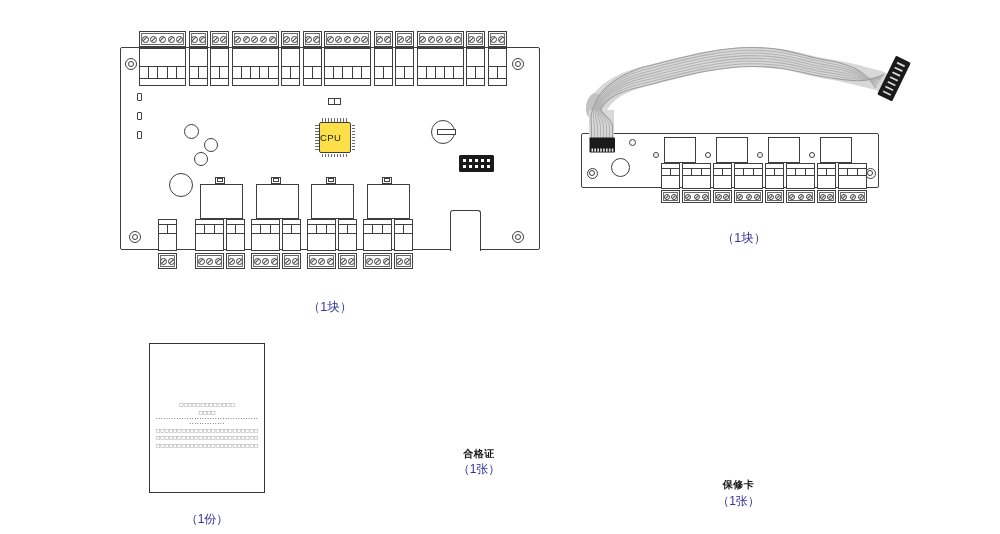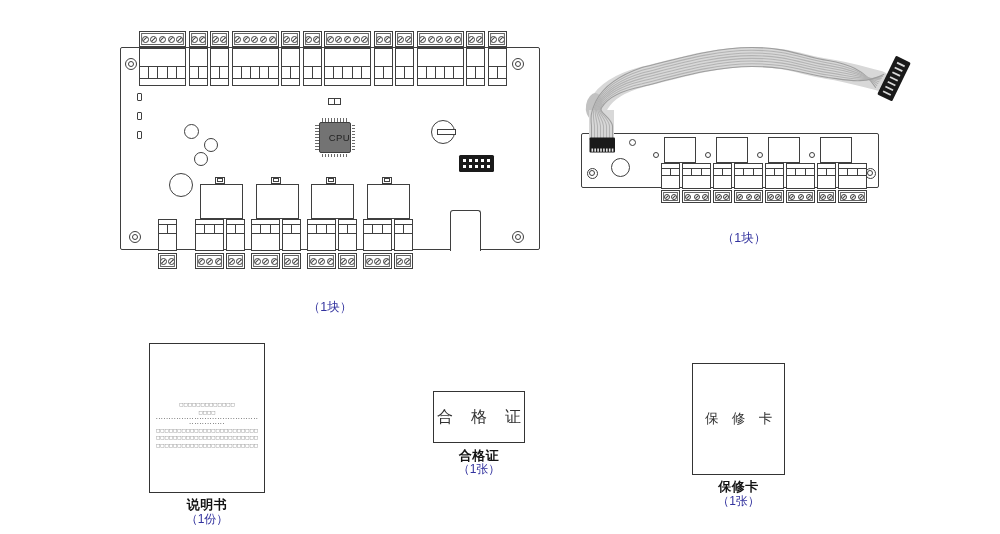--- a/index.html
+++ b/index.html
@@ -30,22 +30,22 @@
   .tband .cell:last-child { border-right:none; }
 
   .relay { position:absolute; background:#fff; border:1.6px solid var(--line); }
   .cap { position:absolute; background:#fff; border:1.2px solid var(--line);
          display:flex; align-items:center; justify-content:center; }
   .cap::after { content:""; width:42%; height:52%; border:1px solid var(--line); }
 
   .led { position:absolute; width:5px; height:8px; border:1.2px solid var(--line); border-radius:1px; background:#fff; }
   .circle { position:absolute; border:1.3px solid var(--line); border-radius:50%; background:#fff; }
 
-  .cpu { position:absolute; border:1.6px solid var(--line); background:#737373; border-radius:2px;
-         display:flex; align-items:center; justify-content:flex-end;
+  .cpu { position:absolute; border:1.6px solid var(--line); background:#fde047; border-radius:2px;
+         display:flex; align-items:center; justify-content:flex-start;
          font-size:9.5px; color:#222; letter-spacing:.4px; }
   .pins-t,.pins-b { position:absolute; left:2px; right:2px; height:3.5px;
          background:repeating-linear-gradient(90deg,#6a6a6a 0 1px,transparent 1px 3px); }
   .pins-t { top:-5px; } .pins-b { bottom:-5px; }
   .pins-l,.pins-r { position:absolute; top:2px; bottom:2px; width:3.5px;
          background:repeating-linear-gradient(0deg,#6a6a6a 0 1px,transparent 1px 3px); }
   .pins-l { left:-5px; } .pins-r { right:-5px; }
 
   .jumper { position:absolute; border:1.2px solid var(--line); background:#fff; display:flex; }
   .jumper span { flex:1; border-right:1.2px solid var(--line); } .jumper span:last-child{ border-right:none; }
@@ -54,21 +54,21 @@
                grid-template-columns:repeat(5,1fr); grid-template-rows:repeat(2,1fr);
                align-items:center; justify-items:center; padding:2.5px; }
   .pindot { width:3px; height:3px; background:#fff; }
 
   .usb { position:absolute; border:1.5px solid var(--line); border-bottom:none;
          border-radius:3px 3px 0 0; background:#fff; }
   .buzzer-slot { position:absolute; background:#fff; border:1.2px solid var(--line); }
 
   .lbl { position:absolute; text-align:center; font-weight:bold; color:var(--ink);
          font-size:14px; letter-spacing:.5px; }
-  .lbl.item { font-size:13px; }
+  .lbl.item { font-size:10px; }
   .cnt { position:absolute; text-align:center; color:var(--blue); font-size:12.5px; }
 
   .doc { position:absolute; background:#fff; border:1.5px solid #343434;
          display:flex; align-items:center; justify-content:center; }
   .doc-text { font-family:"Liberation Serif","DejaVu Serif",serif; color:#333; white-space:nowrap; }
   .cert-text { font-size:16px; letter-spacing:7px; text-indent:7px; }
   .warr-text { font-size:13.5px; letter-spacing:5px; text-indent:5px; }
 
   .manual-rows { position:absolute; left:0; right:0; top:57px; text-align:center; color:#5e5e5e; }
   .row-boxes { font-size:4.5px; line-height:7.6px; font-family:"DejaVu Sans",sans-serif; letter-spacing:0; }
@@ -520,28 +520,21 @@
     <div class="manual-rows" id="manual-rows">
         <div class="row-boxes">□□□□□□□□□□□□□</div>
         <div class="row-boxes">□□□□</div>
         <div class="row-dots">········································</div>
         <div class="row-dots">··············</div>
         <div class="row-boxes">□□□□□□□□□□□□□□□□□□□□□□□□</div>
         <div class="row-boxes">□□□□□□□□□□□□□□□□□□□□□□□□</div>
         <div class="row-boxes">□□□□□□□□□□□□□□□□□□□□□□□□</div>
       </div>
   </div>
-  <div class="lbl item" style="left:146px;width:122px;top:496px;">说明书</div>
   <div class="cnt" style="left:146px;width:122px;top:511px;font-size:12px;">（1份）</div>
 
-  <div class="doc" style="left:433px;top:391px;width:92px;height:52px;">
-    <span class="doc-text cert-text">合 格 证</span>
-  </div>
   <div class="lbl item" style="left:428px;width:102px;top:447px;">合格证</div>
   <div class="cnt" style="left:428px;width:102px;top:461px;font-size:12px;">（1张）</div>
 
-  <div class="doc" style="left:692px;top:363px;width:93px;height:112px;">
-    <span class="doc-text warr-text">保 修 卡</span>
-  </div>
   <div class="lbl item" style="left:687px;width:103px;top:478px;">保修卡</div>
   <div class="cnt" style="left:687px;width:103px;top:493px;font-size:12px;">（1张）</div>
 
 </div>
 
 </body></html>

